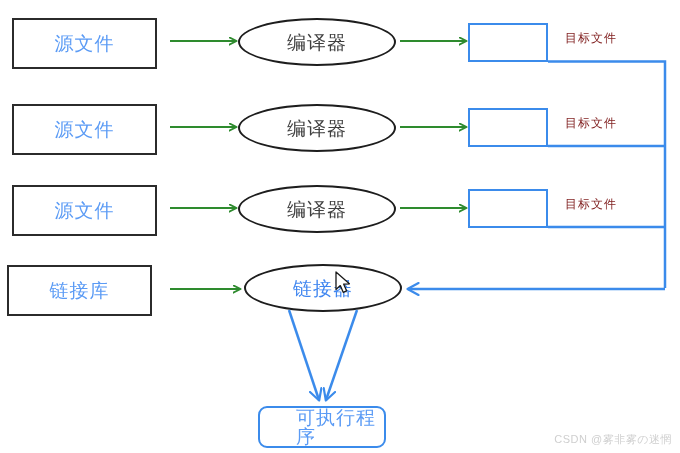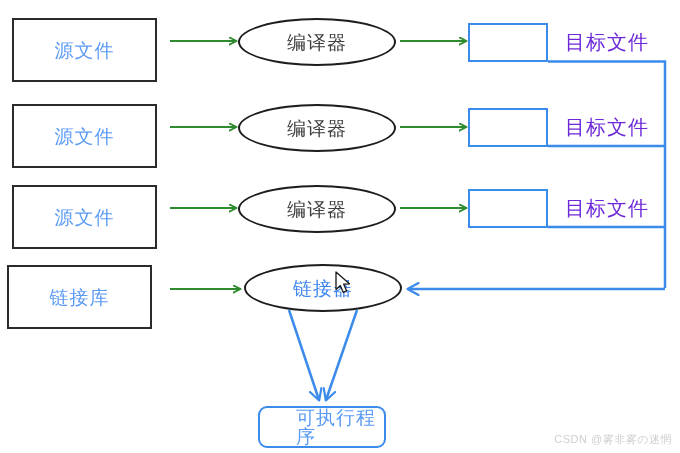--- a/index.html
+++ b/index.html
@@ -16,21 +16,21 @@
     height: 453px;
     background: #ffffff;
     overflow: hidden;
   }
 
   
   .src-box {
     position: absolute;
     box-sizing: border-box;
     width: 145px;
-    height: 64px;
+    height: 51px;
     border: 2.5px solid #2b2b2b;
     background: #ffffff;
     display: flex;
     align-items: center;
     justify-content: center;
   }
   .src-box .label {
     font-size: 19px;
     color: #5b9bf5;
     letter-spacing: 1px;
@@ -62,22 +62,22 @@
   .obj-box {
     position: absolute;
     box-sizing: border-box;
     width: 80px;
     height: 39px;
     border: 2.5px solid #3b8beb;
     background: #ffffff;
   }
   .obj-label {
     position: absolute;
-    font-size: 20px;
-    color: #6d28d9;
+    font-size: 12px;
+    color: #7f1d1d;
     letter-spacing: 1px;
     line-height: 1;
     white-space: nowrap;
   }
 
   
   .exe-box {
     position: absolute;
     box-sizing: border-box;
     width: 128px;

